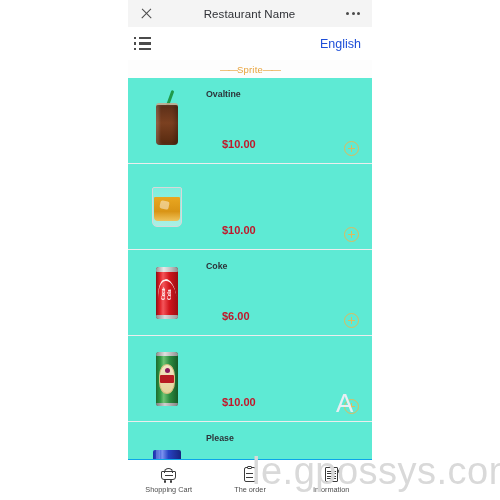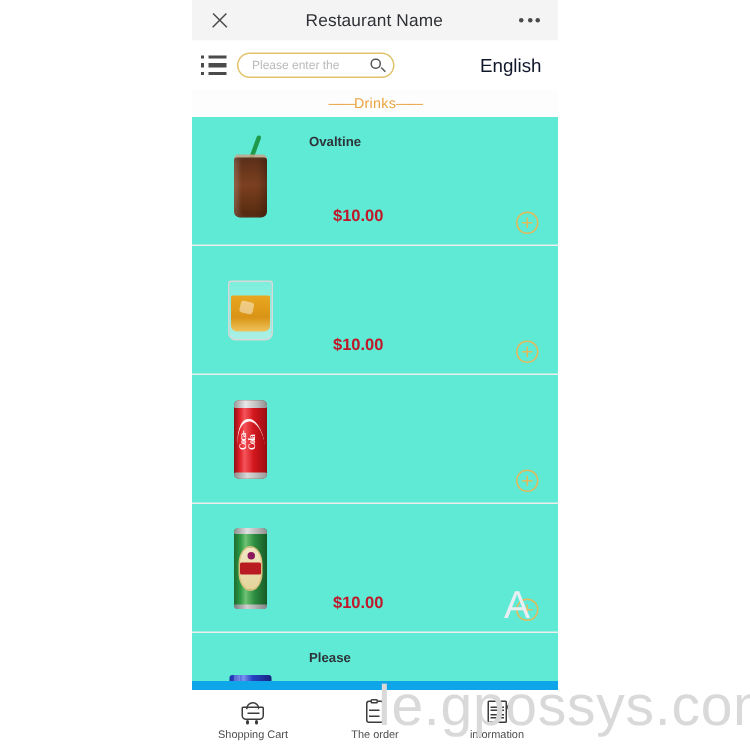--- a/index.html
+++ b/index.html
@@ -128,21 +128,21 @@
   }
   .icon-search .hdl {
     position: absolute; right: -0.5px; bottom: -0.3px;
     width: 3.6px; height: 1.1px; background: #555;
     transform: rotate(45deg);
     transform-origin: right center;
   }
   .lang {
     margin-left: auto;
     font-size: 12.5px;
-    color: #0f172a;
+    color: #1d4ed8;
   }
 
   
   .content {
     flex: 1 1 auto;
     background: #f7f7f7;
     overflow: hidden;
     position: relative;
   }
   .section-head {
@@ -347,21 +347,21 @@
     position: absolute; left: 3px; top: 0;
     width: 4px; height: 30px;
     background: rgba(255,255,255,.22);
   }
 
   
   .bottomnav {
     height: 40px;
     flex: 0 0 auto;
     background: #ffffff;
-    border-top: 6px solid #0ea5e9;
+    border-top: 1px solid #0ea5e9;
     display: flex;
     align-items: center;
     position: relative;
     z-index: 5;
   }
   .navitem {
     flex: 1;
     display: flex;
     flex-direction: column;
     align-items: center;
@@ -497,35 +497,28 @@
         </div>
       <div class="ln">
           <i></i>
           <b></b>
         </div>
       <div class="ln">
           <i></i>
           <b></b>
         </div>
     </div>
-    <div class="searchbox">
-      <div class="ph">Please enter the</div>
-      <div class="icon-search">
-        <div class="ring"></div>
-          <div class="hdl"></div>
-      </div>
-    </div>
     <div class="lang">English</div>
   </div>
 
   <div class="content">
 
     <div class="section-head">
       <span class="dash">——</span>
-      <span>Drinks</span>
+      <span>Sprite</span>
       <span class="dash">——</span>
     </div>
 
     <div class="row">
       <div class="thumbwrap">
         <div class="glass-tall">
           <div class="straw"></div>
             <div class="foam"></div>
             <div class="body"></div>
         </div>
@@ -552,20 +545,24 @@
     </div>
 
     <div class="row">
       <div class="thumbwrap">
         <div class="can-coke">
           <div class="top"></div>
             <div class="swirl"></div>
           <div class="wordmark">Coca-Cola</div>
             <div class="bot"></div>
         </div>
+      </div>
+      <div class="info">
+        <div class="pname">Coke</div>
+        <div class="price">$6.00</div>
       </div>
       <div class="plusbtn"></div>
     </div>
 
     <div class="row">
       <div class="thumbwrap">
         <div class="can-beer">
           <div class="top"></div>
             <div class="oval"></div>
           <div class="star"></div>

